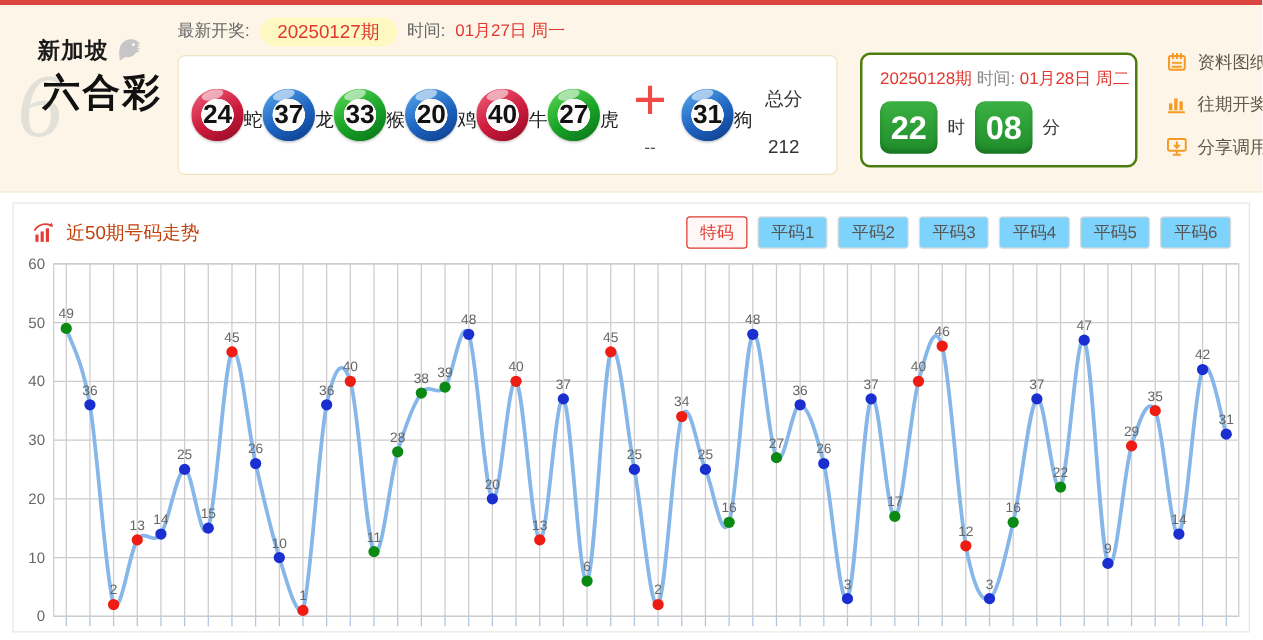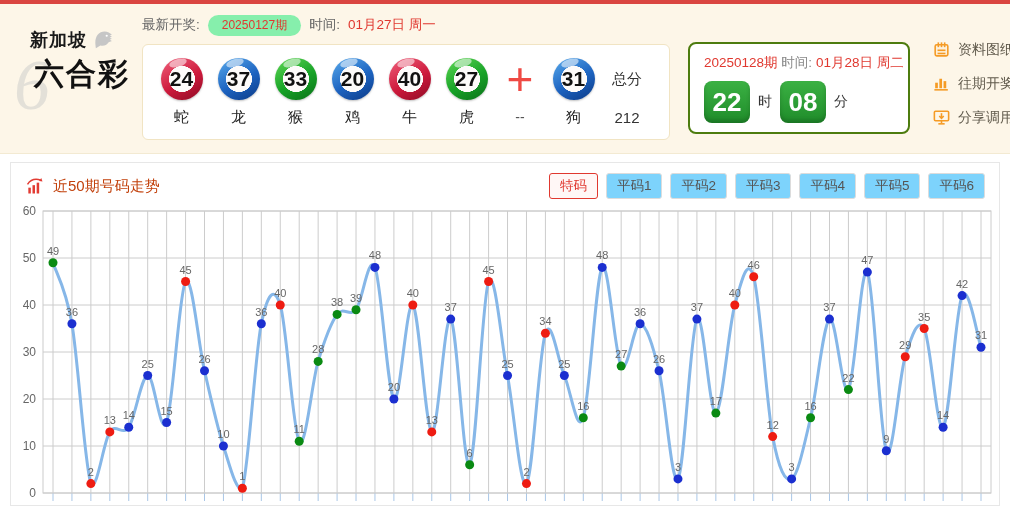--- a/index.html
+++ b/index.html
@@ -13,25 +13,25 @@
 
   .logo { position:relative; width:128px; height:110px; margin-top:14px; flex:none; }
   .logo-six { position:absolute; left:2px; top:18px; font-family:"Liberation Serif","DejaVu Serif",serif; font-size:72px; color:#e3e0d8; font-style:italic; }
   .logo-top { position:relative; display:flex; align-items:flex-end; gap:2px; padding-left:18px; }
   .logo-line1 { font-weight:bold; font-size:18px; color:#1a1a1a; letter-spacing:1px; }
   .logo-merlion { width:30px; height:26px; }
   .logo-line2 { position:relative; font-family:Liberation Serif, serif; font-weight:bold; font-size:30px; color:#111; letter-spacing:2px; padding-left:22px; margin-top:2px; }
 
   .header-mid { flex:none; width:528px; margin-left:2px; }
   .latest-row { display:flex; align-items:center; gap:8px; height:26px; font-size:13.5px; color:#666; }
-  .issue-badge { background:#86efac; color:#e0382f; border-radius:12px; padding:2px 14px; font-size:12px; }
+  .issue-badge { background:#fef9c3; color:#e0382f; border-radius:12px; padding:2px 14px; font-size:15px; }
   .red-text { color:#e0382f; }
 
   .balls-panel { margin-top:6px; background:#fff; border:1px solid #f1e4c3; border-radius:6px; height:96px; display:flex; align-items:center; padding:0 10px; }
-  .ball-cell { width:57px; display:flex; flex-direction:column; align-items:center; }
+  .ball-cell { width:57px; display:flex; flex-direction:row; align-items:center; }
   .ball { width:42px; height:42px; border-radius:50%; position:relative; display:flex; align-items:center; justify-content:center; font-size:21px; font-weight:bold; color:#111; box-shadow:0 1px 2px rgba(0,0,0,.25); }
   .ball[data-color="red"]   { background:radial-gradient(closest-side,#fdfbfa 0 61%,rgba(255,255,255,0) 63%),linear-gradient(150deg,#f0617c 0%,#cd1a3c 55%,#8e0a24 100%); }
   .ball[data-color="blue"]  { background:radial-gradient(closest-side,#fdfbfa 0 61%,rgba(255,255,255,0) 63%),linear-gradient(150deg,#58aaec 0%,#1d63c0 55%,#0c3a86 100%); }
   .ball[data-color="green"] { background:radial-gradient(closest-side,#fdfbfa 0 61%,rgba(255,255,255,0) 63%),linear-gradient(150deg,#5fd854 0%,#17a227 55%,#0a7018 100%); }
   .ball::after { content:''; position:absolute; top:1px; left:8px; width:18px; height:8px; border-radius:50%; background:rgba(255,255,255,.55); transform:rotate(-16deg); }
   .zodiac { margin-top:8px; font-size:15px; color:#222; }
   .plus-cell { width:50px; display:flex; flex-direction:column; align-items:center; }
   .plus-sign { font-size:46px; font-weight:200; color:#ef4a44; line-height:40px; }
   .plus-sub { margin-top:10px; font-size:14px; color:#555; }
   .total-cell { width:50px; display:flex; flex-direction:column; align-items:center; }

